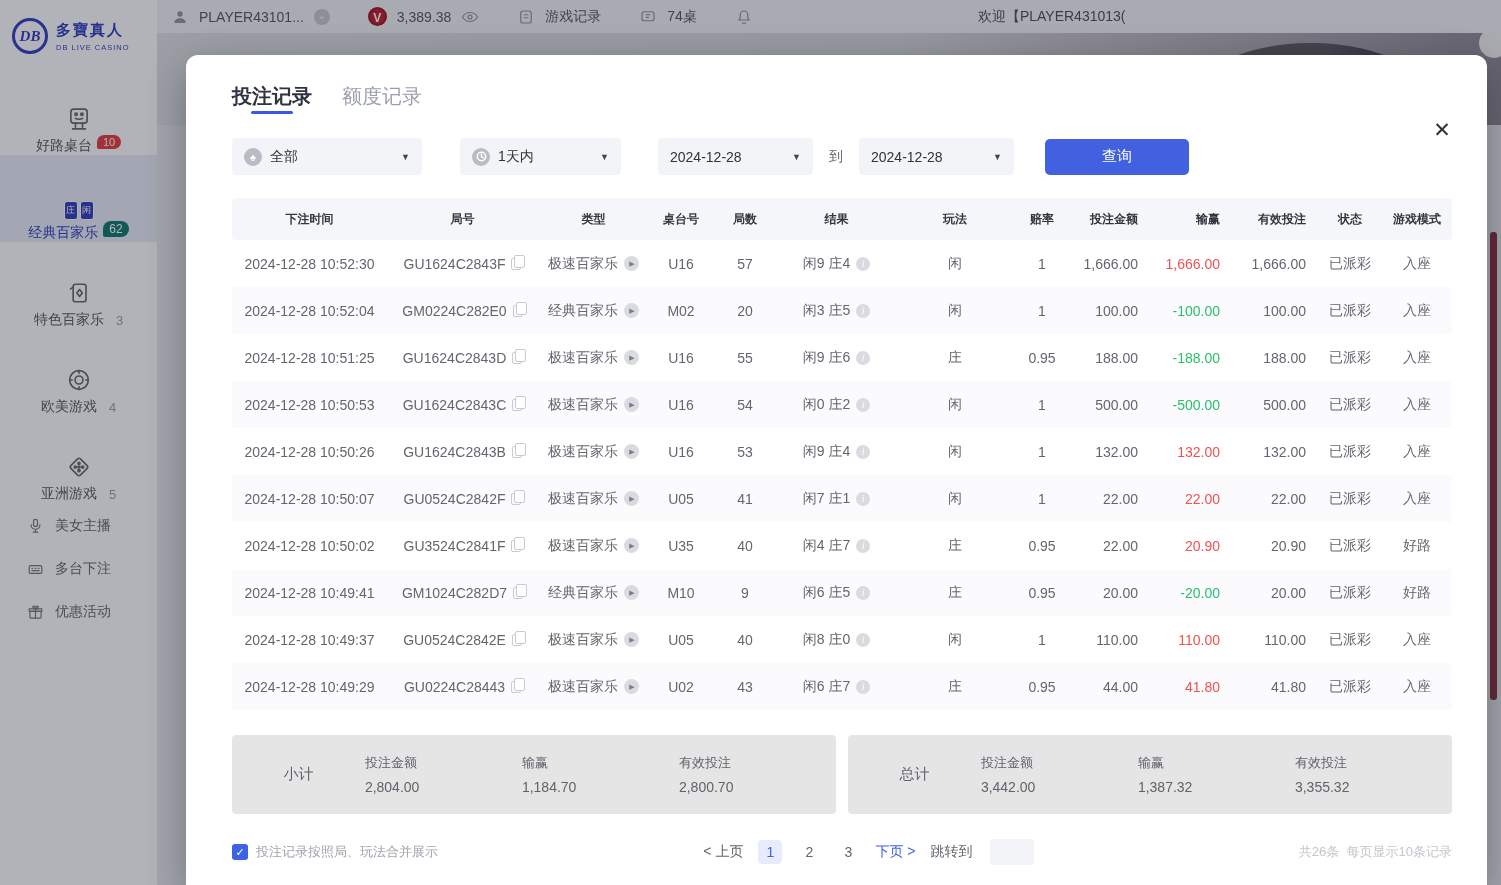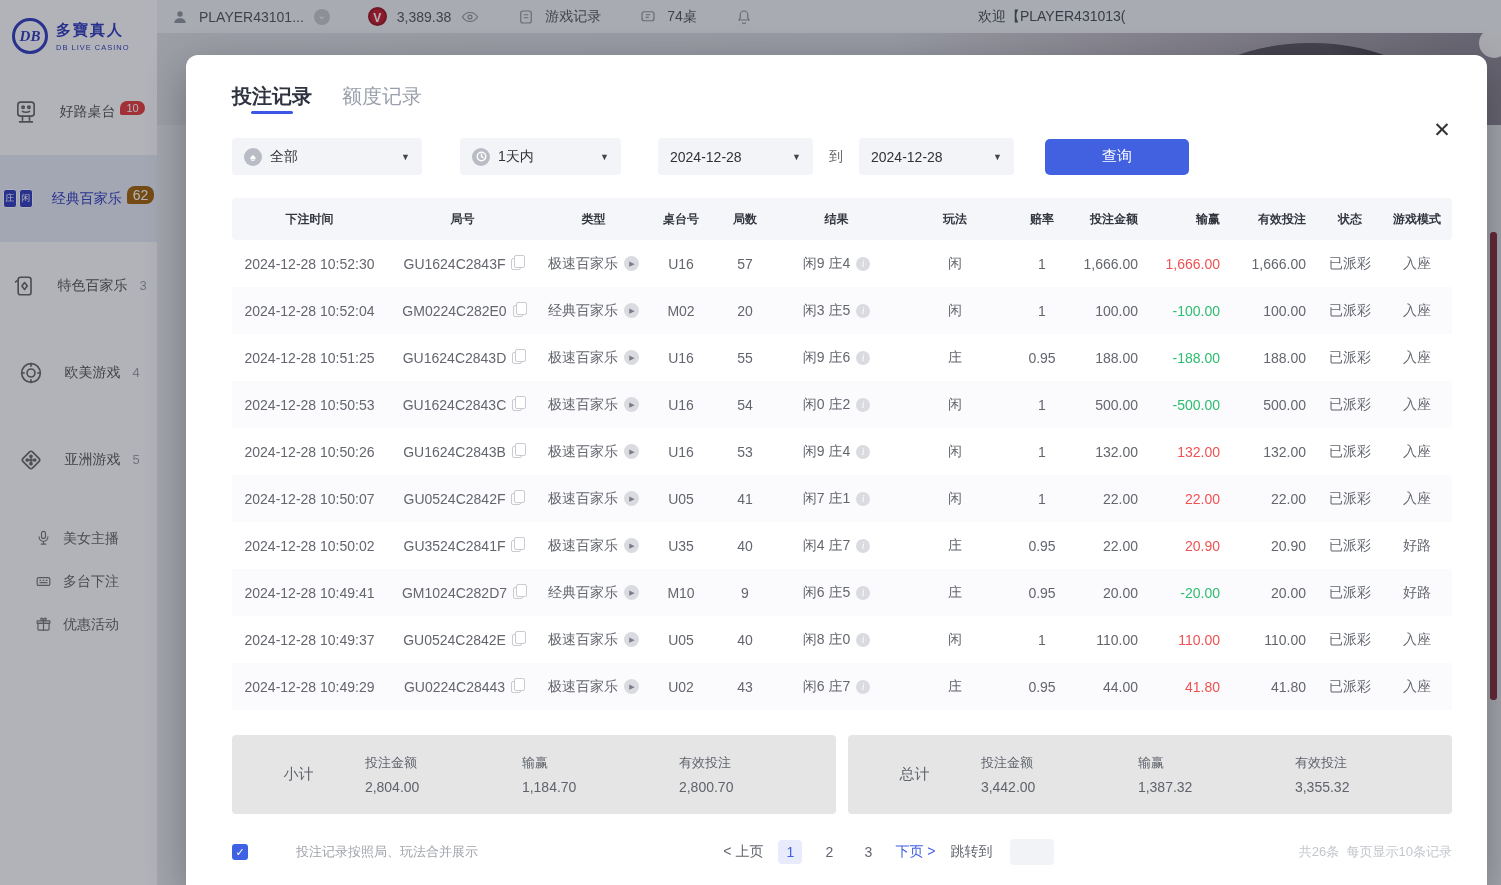--- a/index.html
+++ b/index.html
@@ -32,36 +32,36 @@
 
   
   .sidebar { position:absolute; left:0; top:0; width:157px; height:885px; background:#fff;
              display:flex; flex-direction:column; }
   .logo { display:flex; align-items:center; gap:8px; padding:18px 10px 14px 12px; }
   .logo-emblem { width:36px; height:36px; border-radius:50%; border:3px solid #2e3bbf; color:#2e3bbf;
                  font-family:"Liberation Serif", serif; font-style:italic; font-weight:bold; font-size:15px;
                  display:flex; align-items:center; justify-content:center; flex:none; }
   .logo-title { color:#2e3bbf; font-size:15px; font-weight:bold; letter-spacing:2px; }
   .logo-sub { color:#2e3bbf; font-size:7.5px; letter-spacing:1px; margin-top:3px; }
-  .nav-item { height:87px; display:flex; align-items:center; justify-content:center;
-              gap:19px; color:#555; font-size:14px; cursor:pointer; }
+  .nav-item { height:87px; display:flex; flex-direction:column; align-items:center; justify-content:flex-end;
+              gap:4px; color:#555; font-size:14px; cursor:pointer; }
   .nav-item .n-ic { width:28px; height:28px; color:#666; }
   .nav-item .n-ic svg { width:100%; height:100%; fill:none; stroke:currentColor; stroke-width:1.4; stroke-linecap:round; stroke-linejoin:round; }
   .nav-item.active { background:#e9edf9; color:#2e3bbf; }
   .nav-label-row { display:flex; align-items:center; }
   .badge-red { background:#e53b3b; color:#fff; font-size:11px; padding:1px 6px; border-radius:8px 8px 8px 2px;
                margin-left:5px; transform:translateY(-4px); }
-  .badge-blue { background:#a16207; color:#fff; font-size:14px; padding:1px 6px; border-radius:8px 8px 8px 2px;
+  .badge-blue { background:#0f766e; color:#fff; font-size:12px; padding:1px 6px; border-radius:8px 8px 8px 2px;
                 margin-left:5px; transform:translateY(-4px); }
   .badge-plain { color:#9ba0a8; font-size:13px; margin-left:12px; }
   .cards-ic { display:flex; gap:2px; }
   .cards-ic i { font-style:normal; width:14px; height:19px; background:#2e3bbf; border:1px solid #fff; color:#fff;
                 font-size:9px; border-radius:3px; display:flex; align-items:center; justify-content:center; }
   .side-secondary { margin-top:14px; }
-  .side-row { height:43px; display:flex; align-items:center; gap:10px; padding-left:34px; color:#666; font-size:14px; cursor:pointer;font-family:Liberation Serif, serif; }
+  .side-row { height:43px; display:flex; align-items:flex-start; gap:10px; padding-left:26px; color:#666; font-size:14px; cursor:pointer;font-family:Liberation Serif, serif; }
   .side-row .n-ic { width:19px; height:19px; color:#777; }
   .side-row .n-ic svg { width:100%; height:100%; fill:none; stroke:currentColor; stroke-width:1.5; stroke-linecap:round; stroke-linejoin:round; }
 
   
   .dim { position:absolute; inset:0; background:rgba(30,33,48,0.34); z-index:1; }
 
   
   .modal { position:absolute; left:186px; top:55px; width:1301px; bottom:0; background:#fff;
            border-radius:12px 12px 0 0; z-index:2; box-shadow:0 12px 40px rgba(0,0,0,.3);
            padding:28px 35px 0 46px; }
@@ -113,21 +113,21 @@
   .summary { margin-top:25px; display:flex; gap:12px; width:1220px; }
   .sum-block { flex:1; height:79px; background:#e5e5e5; border-radius:4px; display:flex; align-items:center; }
   .sum-title { width:22%; text-align:center; color:#5f636b; font-size:15px; }
   .sum-stack { width:26%; }
   .sum-stack .sl { color:#5f636b; font-size:13px; margin-bottom:7px; }
   .sum-stack .sv { color:#5f636b; font-size:14px; }
 
   .mfooter { margin-top:25px; width:1220px; display:flex; align-items:center; font-size:13px; }
   .chk { width:16px; height:16px; background:#3f62e4; border-radius:3px; color:#fff; font-size:11px;
          display:inline-flex; align-items:center; justify-content:center; margin-right:8px; cursor:pointer; flex:none; }
-  .chk-label { color:#a0a3ab;margin-left:40px; }
+  .chk-label { color:#a0a3ab; }
   .pager { display:flex; align-items:center; gap:15px; font-size:14px; color:#63666e; margin:0 auto; }
   .pg { cursor:pointer; }
   .pg-num { min-width:24px; height:24px; line-height:24px; text-align:center; border-radius:4px; }
   .pg-num.on { background:#e7ebfc; color:#4161e1; }
   .pg-next { color:#4161e1; }
   .jump-input { width:44px; height:26px; background:#f2f3f7; border:none; border-radius:4px; margin-left:2px; }
   .records-info { color:#c3c6cd; font-size:13px; white-space:pre; }
 </style>
 </head>
 <body>

